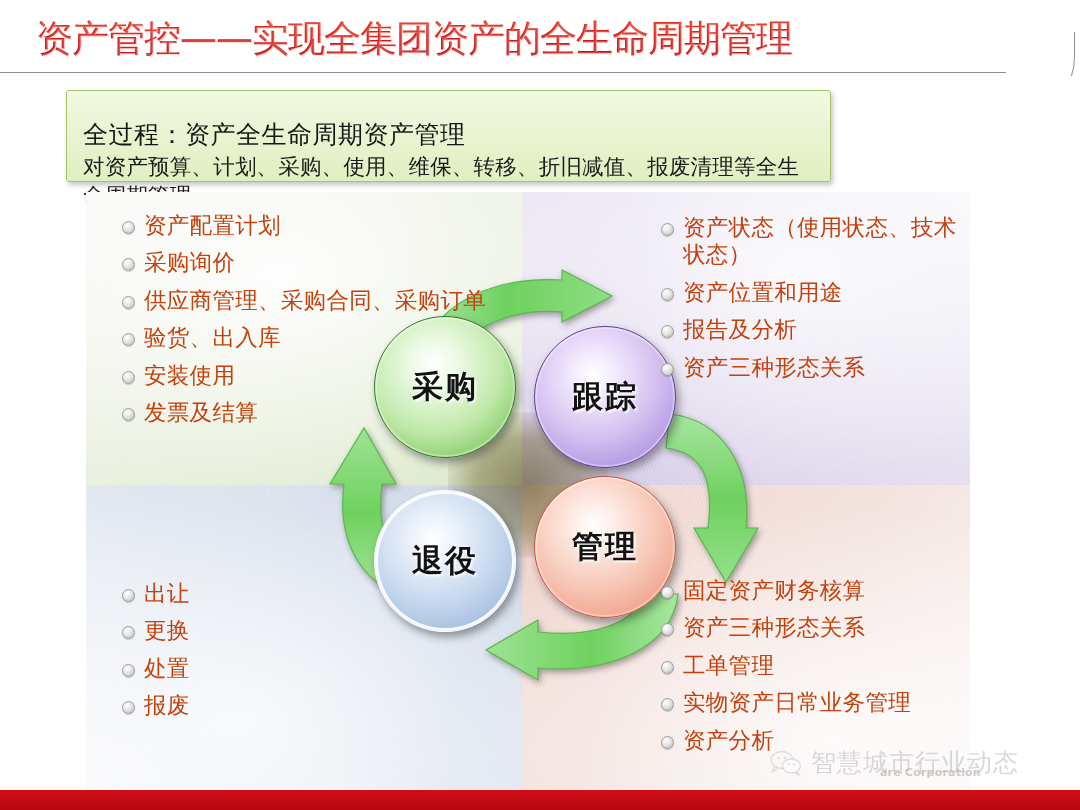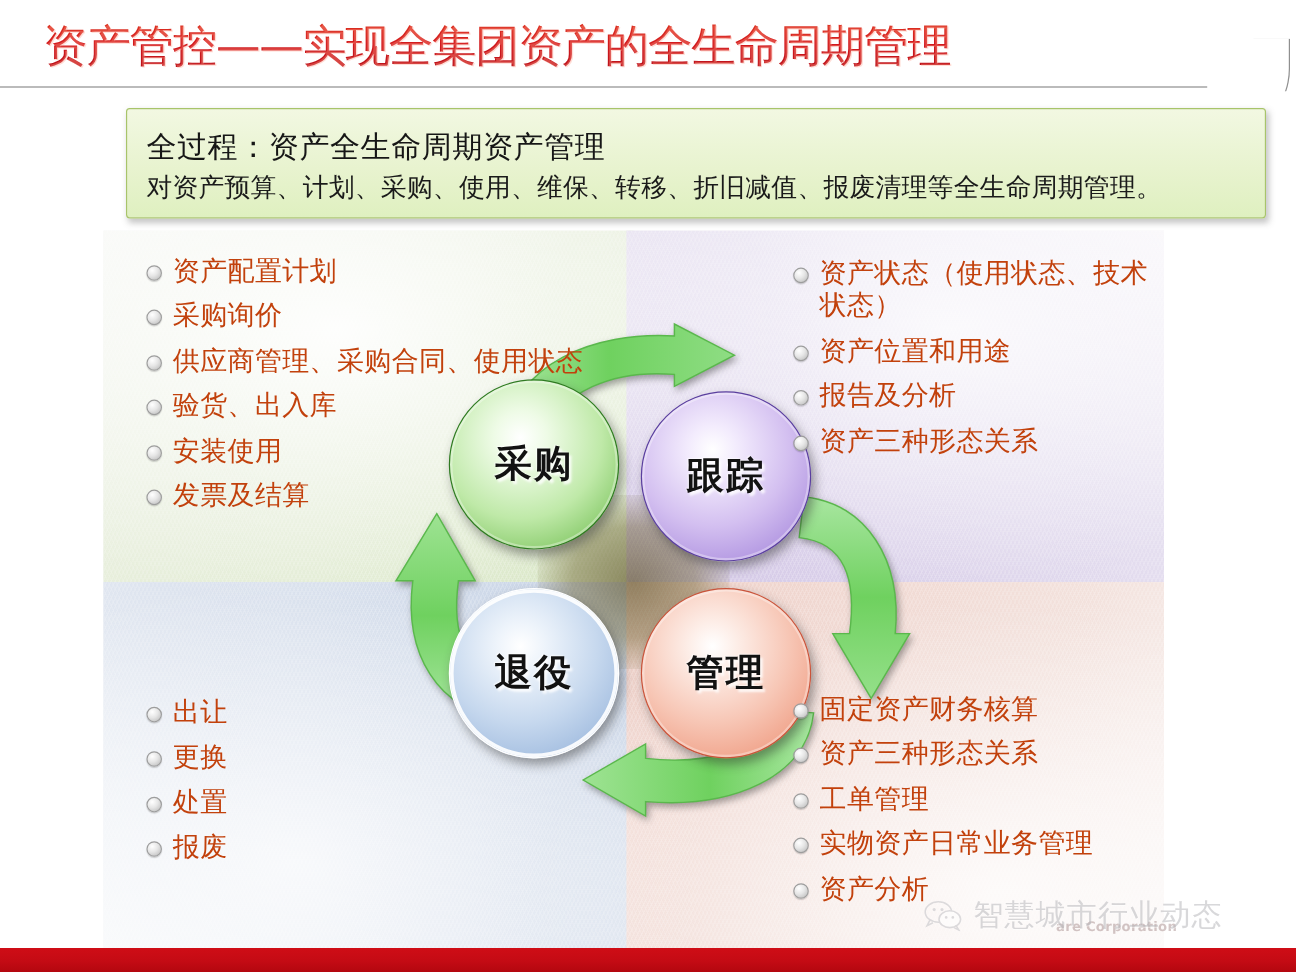--- a/index.html
+++ b/index.html
@@ -57,28 +57,27 @@
     border-right: 1.5px solid #8f8f8f;
     border-bottom: 1.5px solid #8f8f8f;
     border-radius: 0 0 60px 0;
     transform: rotate(0deg);
   }
 
   
   #subtitle-box {
     position: absolute;
     left: 66px; top: 90px;
-    width: 950px; height: 92px;
+    width: 765px; height: 92px;
     box-sizing: border-box;
     border: 1.5px solid #a8c46a;
     border-radius: 3px;
     background: linear-gradient(180deg,#f2f8e2 0%,#e8f3cf 55%,#dff0c0 100%);
     box-shadow: 2px 3px 5px rgba(90,90,90,0.35);
-    padding: 16px 16px 0 16px;
-    margin-left: 39px;
+    padding: 27px 16px 0 16px;
   }
   #subtitle-line1 {
     font-size: 25px;
     color: #161616;
     line-height: 1.35;
     letter-spacing: 0.5px;
   }
   #subtitle-line2 {
     font-size: 21.5px;
     color: #1a1a1a;
@@ -208,21 +207,21 @@
   }
   #circle-retire {
     left: 288px; top: 298px;
     background: radial-gradient(circle at 42% 34%, #ffffff 0%, #eef4fb 16%, #c6d8ee 52%, #9cb8dd 86%, #7293bf 100%);
     border: 1.5px solid #ffffff;
     box-shadow:
       3px 5px 9px rgba(40,40,40,0.45),
       inset 0 0 0 3px rgba(255,255,255,0.9);
   }
   #circle-manage {
-    left: 448px; top: 298px;
+    left: 448px; top: 284px;
     background: radial-gradient(circle at 42% 34%, #ffffff 0%, #fdeee8 16%, #f7c6b5 52%, #ef9c82 86%, #e3745a 100%);
     border: 1.5px solid #c9543b;
   }
 
   
   .arrow-svg {
     position: absolute;
     z-index: 4;
     overflow: visible;
     filter: drop-shadow(2px 3px 3px rgba(40,40,40,0.42));
@@ -298,21 +297,21 @@
     <div class="bullet-item">
       <span class="bullet-dot"></span>
       <span class="bullet-text">资产配置计划</span>
     </div>
     <div class="bullet-item">
       <span class="bullet-dot"></span>
       <span class="bullet-text">采购询价</span>
     </div>
     <div class="bullet-item">
       <span class="bullet-dot"></span>
-      <span class="bullet-text">供应商管理、采购合同、使用状态</span>
+      <span class="bullet-text">供应商管理、采购合同、采购订单</span>
     </div>
     <div class="bullet-item">
       <span class="bullet-dot"></span>
       <span class="bullet-text">验货、出入库</span>
     </div>
     <div class="bullet-item">
       <span class="bullet-dot"></span>
       <span class="bullet-text">安装使用</span>
     </div>
     <div class="bullet-item">

